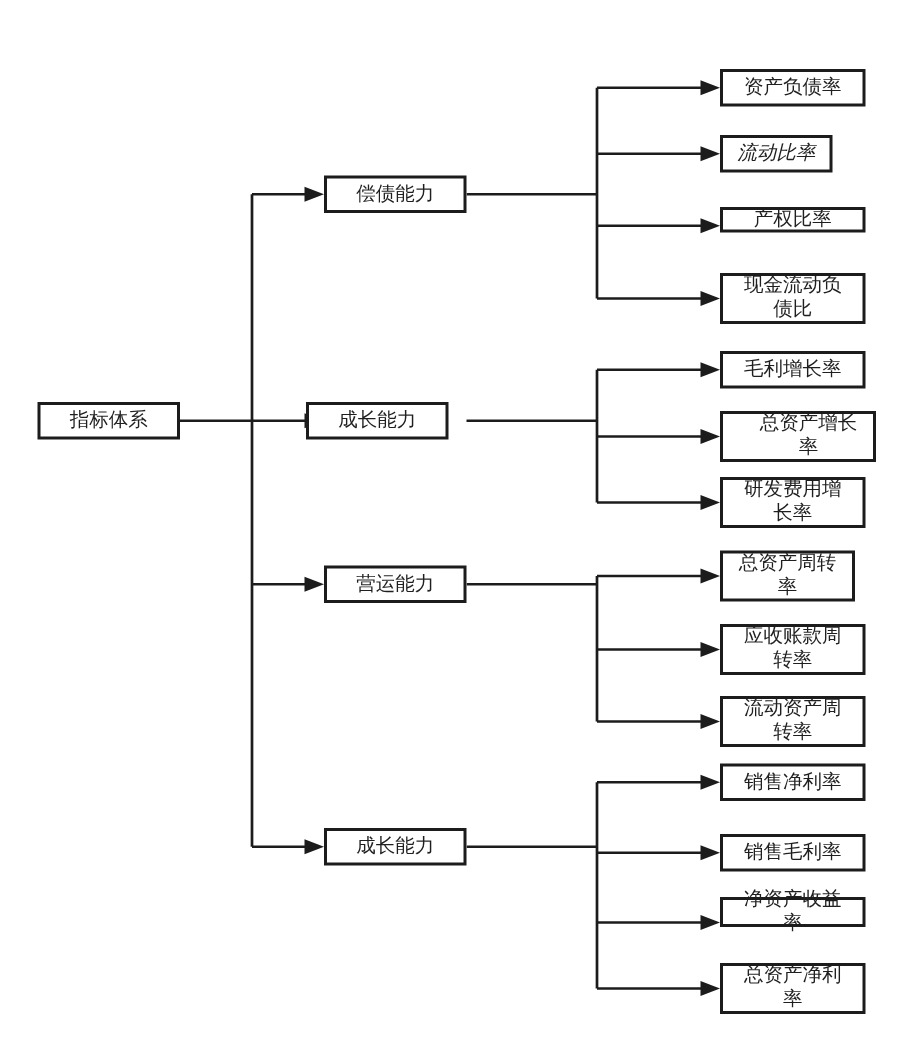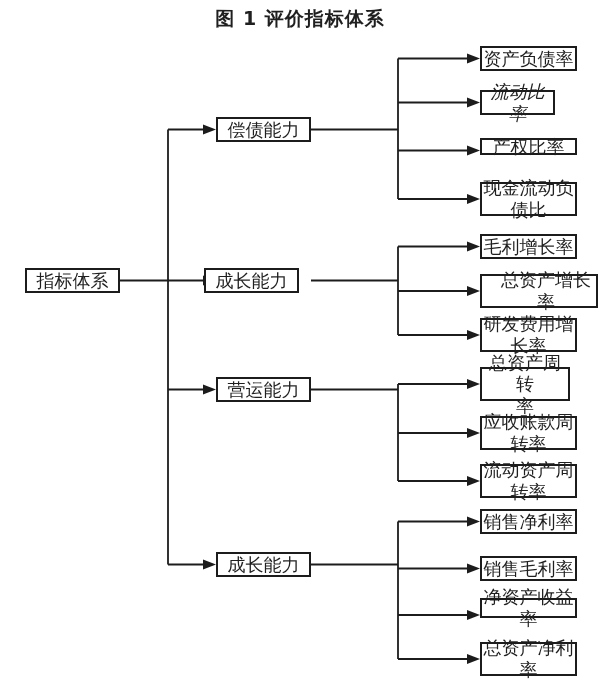--- a/index.html
+++ b/index.html
@@ -44,31 +44,30 @@
   .node {
     position: absolute;
     box-sizing: border-box;
     border: 2px solid #1c1c1c;
     background: #ffffff;
     color: #1f1f1f;
     display: flex;
     align-items: center;
     justify-content: center;
     text-align: center;
-    font-size: 18px;
+    font-size: 13px;
     line-height: 1.2;
     white-space: pre-line;
   }
 </style>
 </head>
 <body>
 
 <div class="canvas">
 
-  <div class="figure-title">图 1 评价指标体系</div>
 
   <svg class="connector-svg" viewBox="0 0 600 693" xmlns="http://www.w3.org/2000/svg">
 
     <g>
       <line x1="120" y1="280.5" x2="169" y2="280.5"></line>
       <line x1="168" y1="129.5" x2="168" y2="564.5"></line>
     </g>
 
     <g>
       <line x1="168" y1="129.5" x2="204" y2="129.5"></line>
@@ -134,21 +133,21 @@
   <div class="node" style="left:216px; top:377px; width:95px; height:25px;">营运能力</div>
   <div class="node" style="left:216px; top:552px; width:95px; height:25px;">成长能力</div>
 
   <div class="node" style="left:480px; top:46px; width:97px; height:25px;">资产负债率</div>
   <div class="node" style="left:480px; top:90px; width:75px; height:25px;font-style:italic;">流动比率</div>
   <div class="node" style="left:480px; top:138px; width:97px; height:17px;">产权比率</div>
   <div class="node" style="left:480px; top:182px; width:97px; height:34px;">现金流动负
 债比</div>
 
   <div class="node" style="left:480px; top:234px; width:97px; height:25px;">毛利增长率</div>
-  <div class="node" style="left:480px; top:274px; width:118px; height:34px;padding-left:14px;">总资产增长
+  <div class="node" style="left:480px; top:274px; width:104px; height:34px;padding-left:14px;">总资产增长
 率</div>
   <div class="node" style="left:480px; top:318px; width:97px; height:34px;">研发费用增
 长率</div>
 
   <div class="node" style="left:480px; top:367px; width:90px; height:34px;text-align:center;">总资产周转
 率</div>
   <div class="node" style="left:480px; top:416px; width:97px; height:34px;">应收账款周
 转率</div>
   <div class="node" style="left:480px; top:464px; width:97px; height:34px;">流动资产周
 转率</div>

